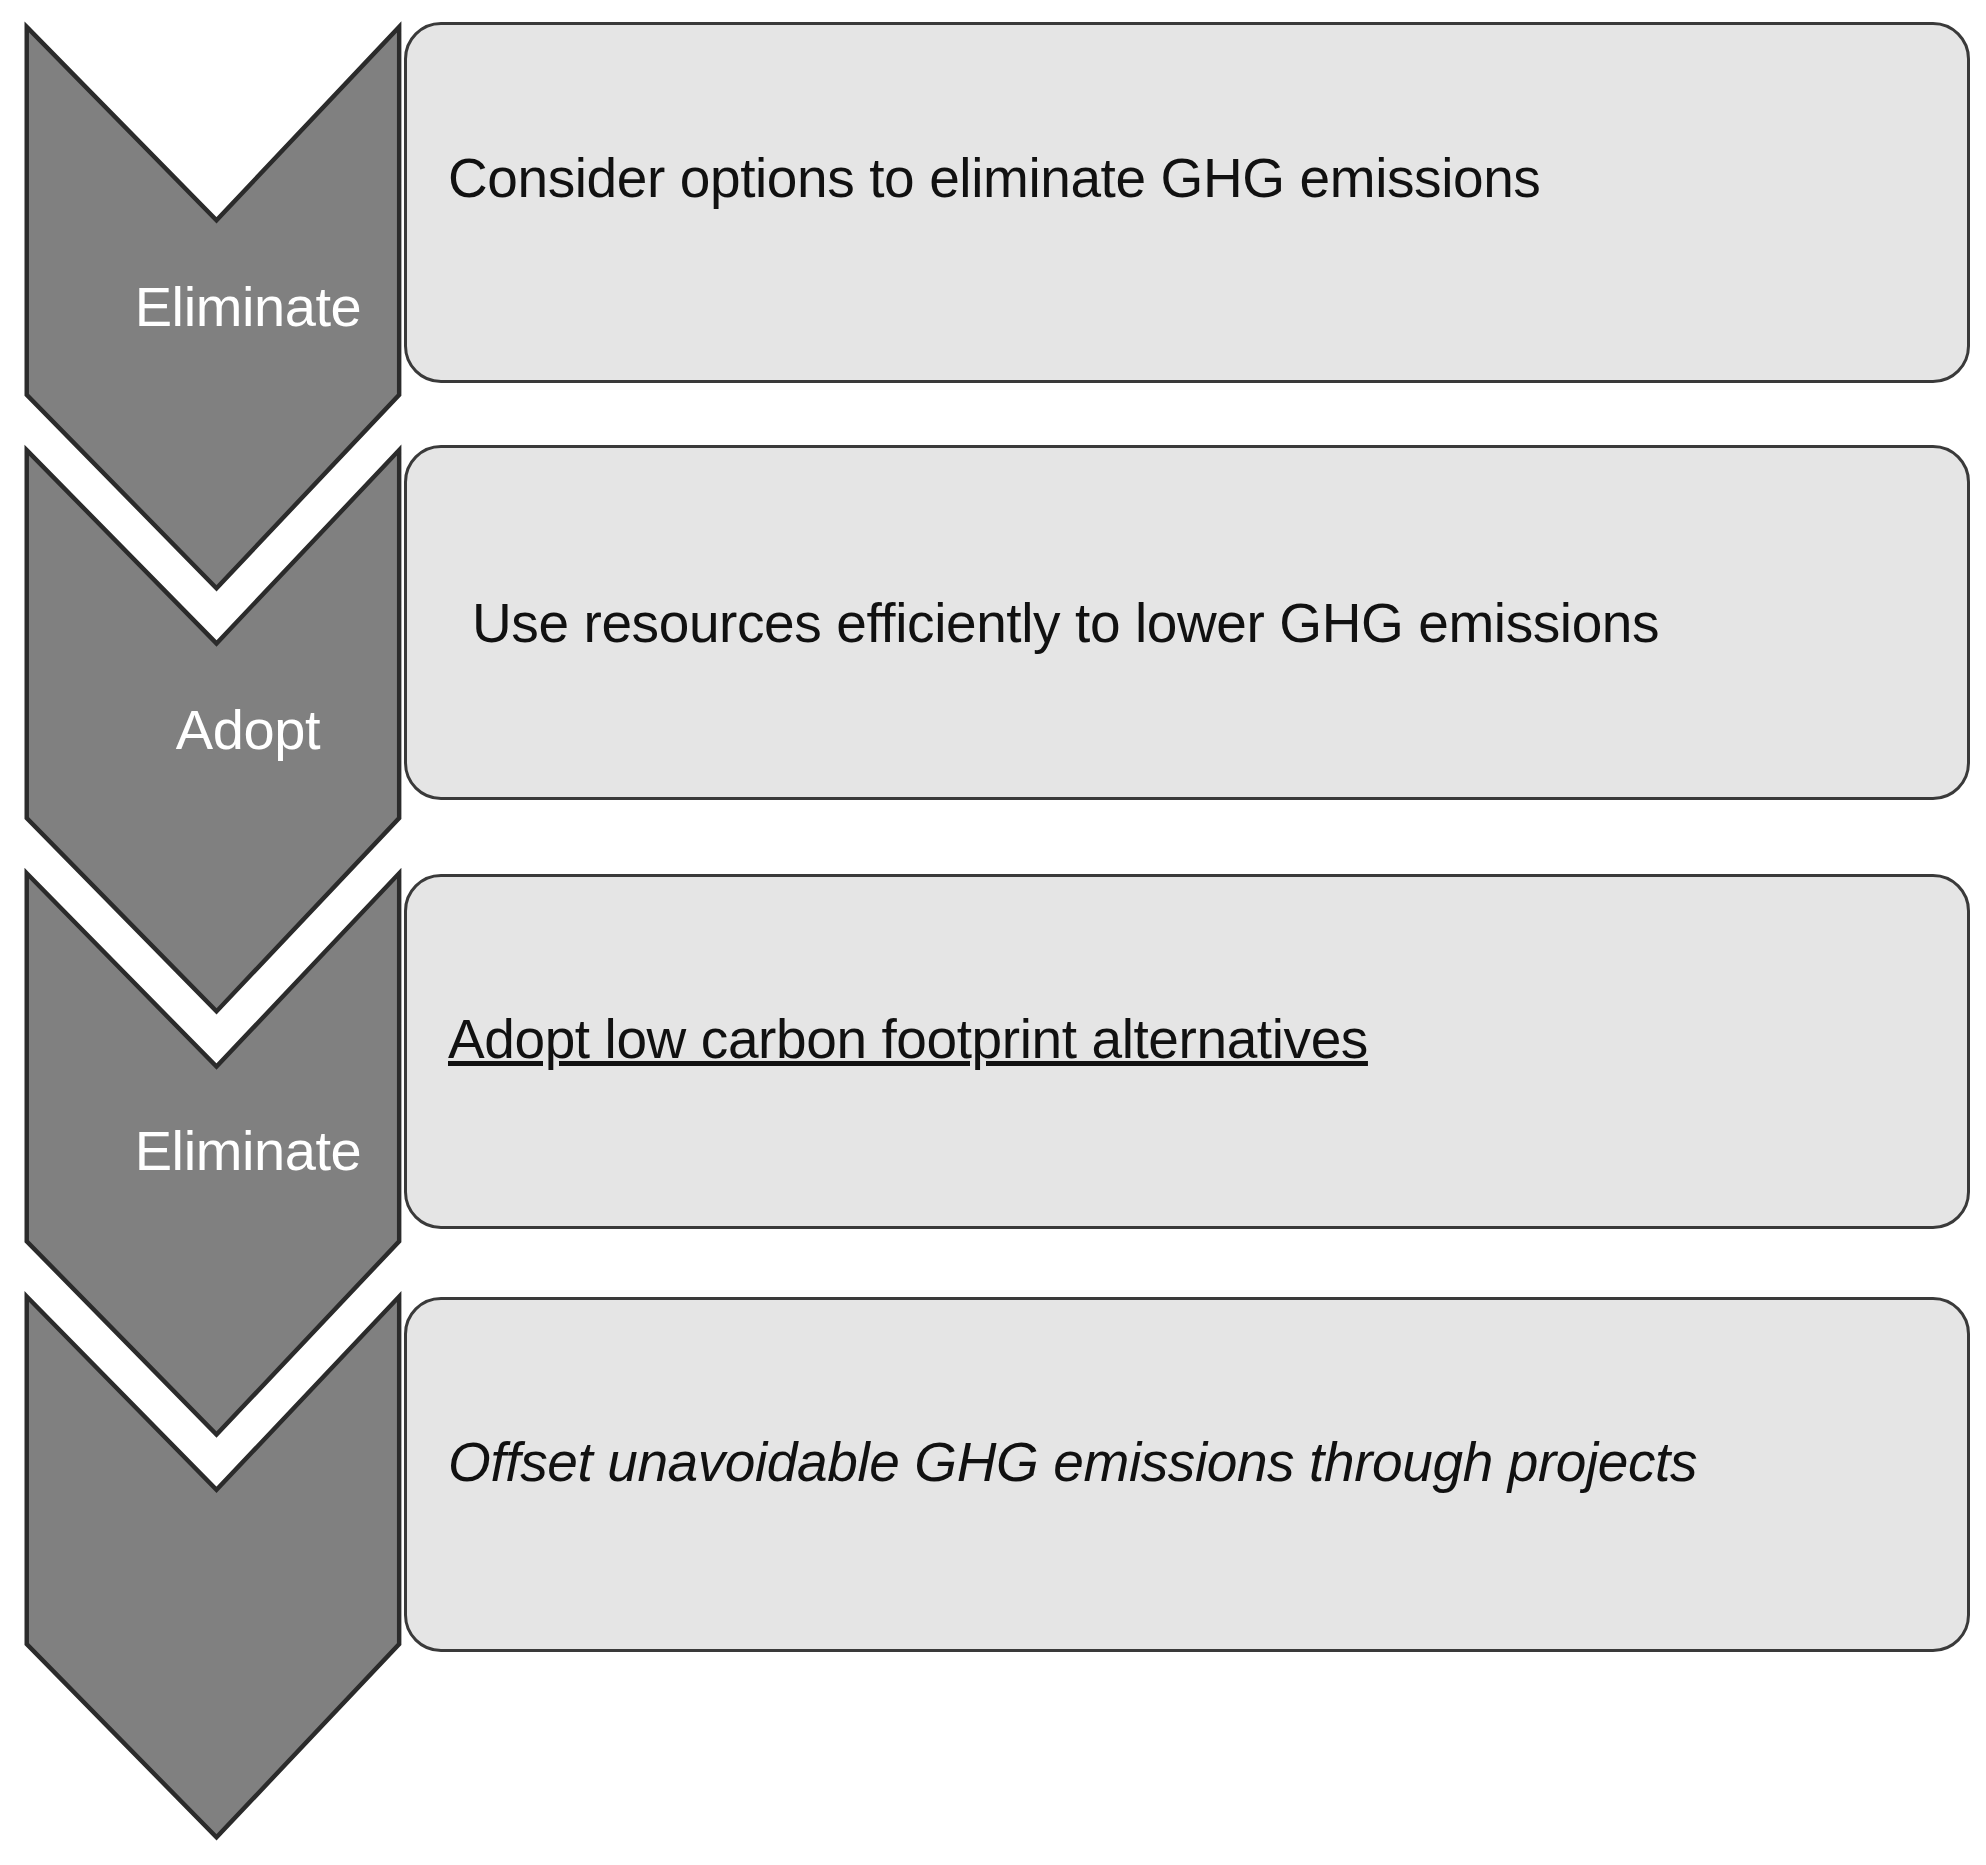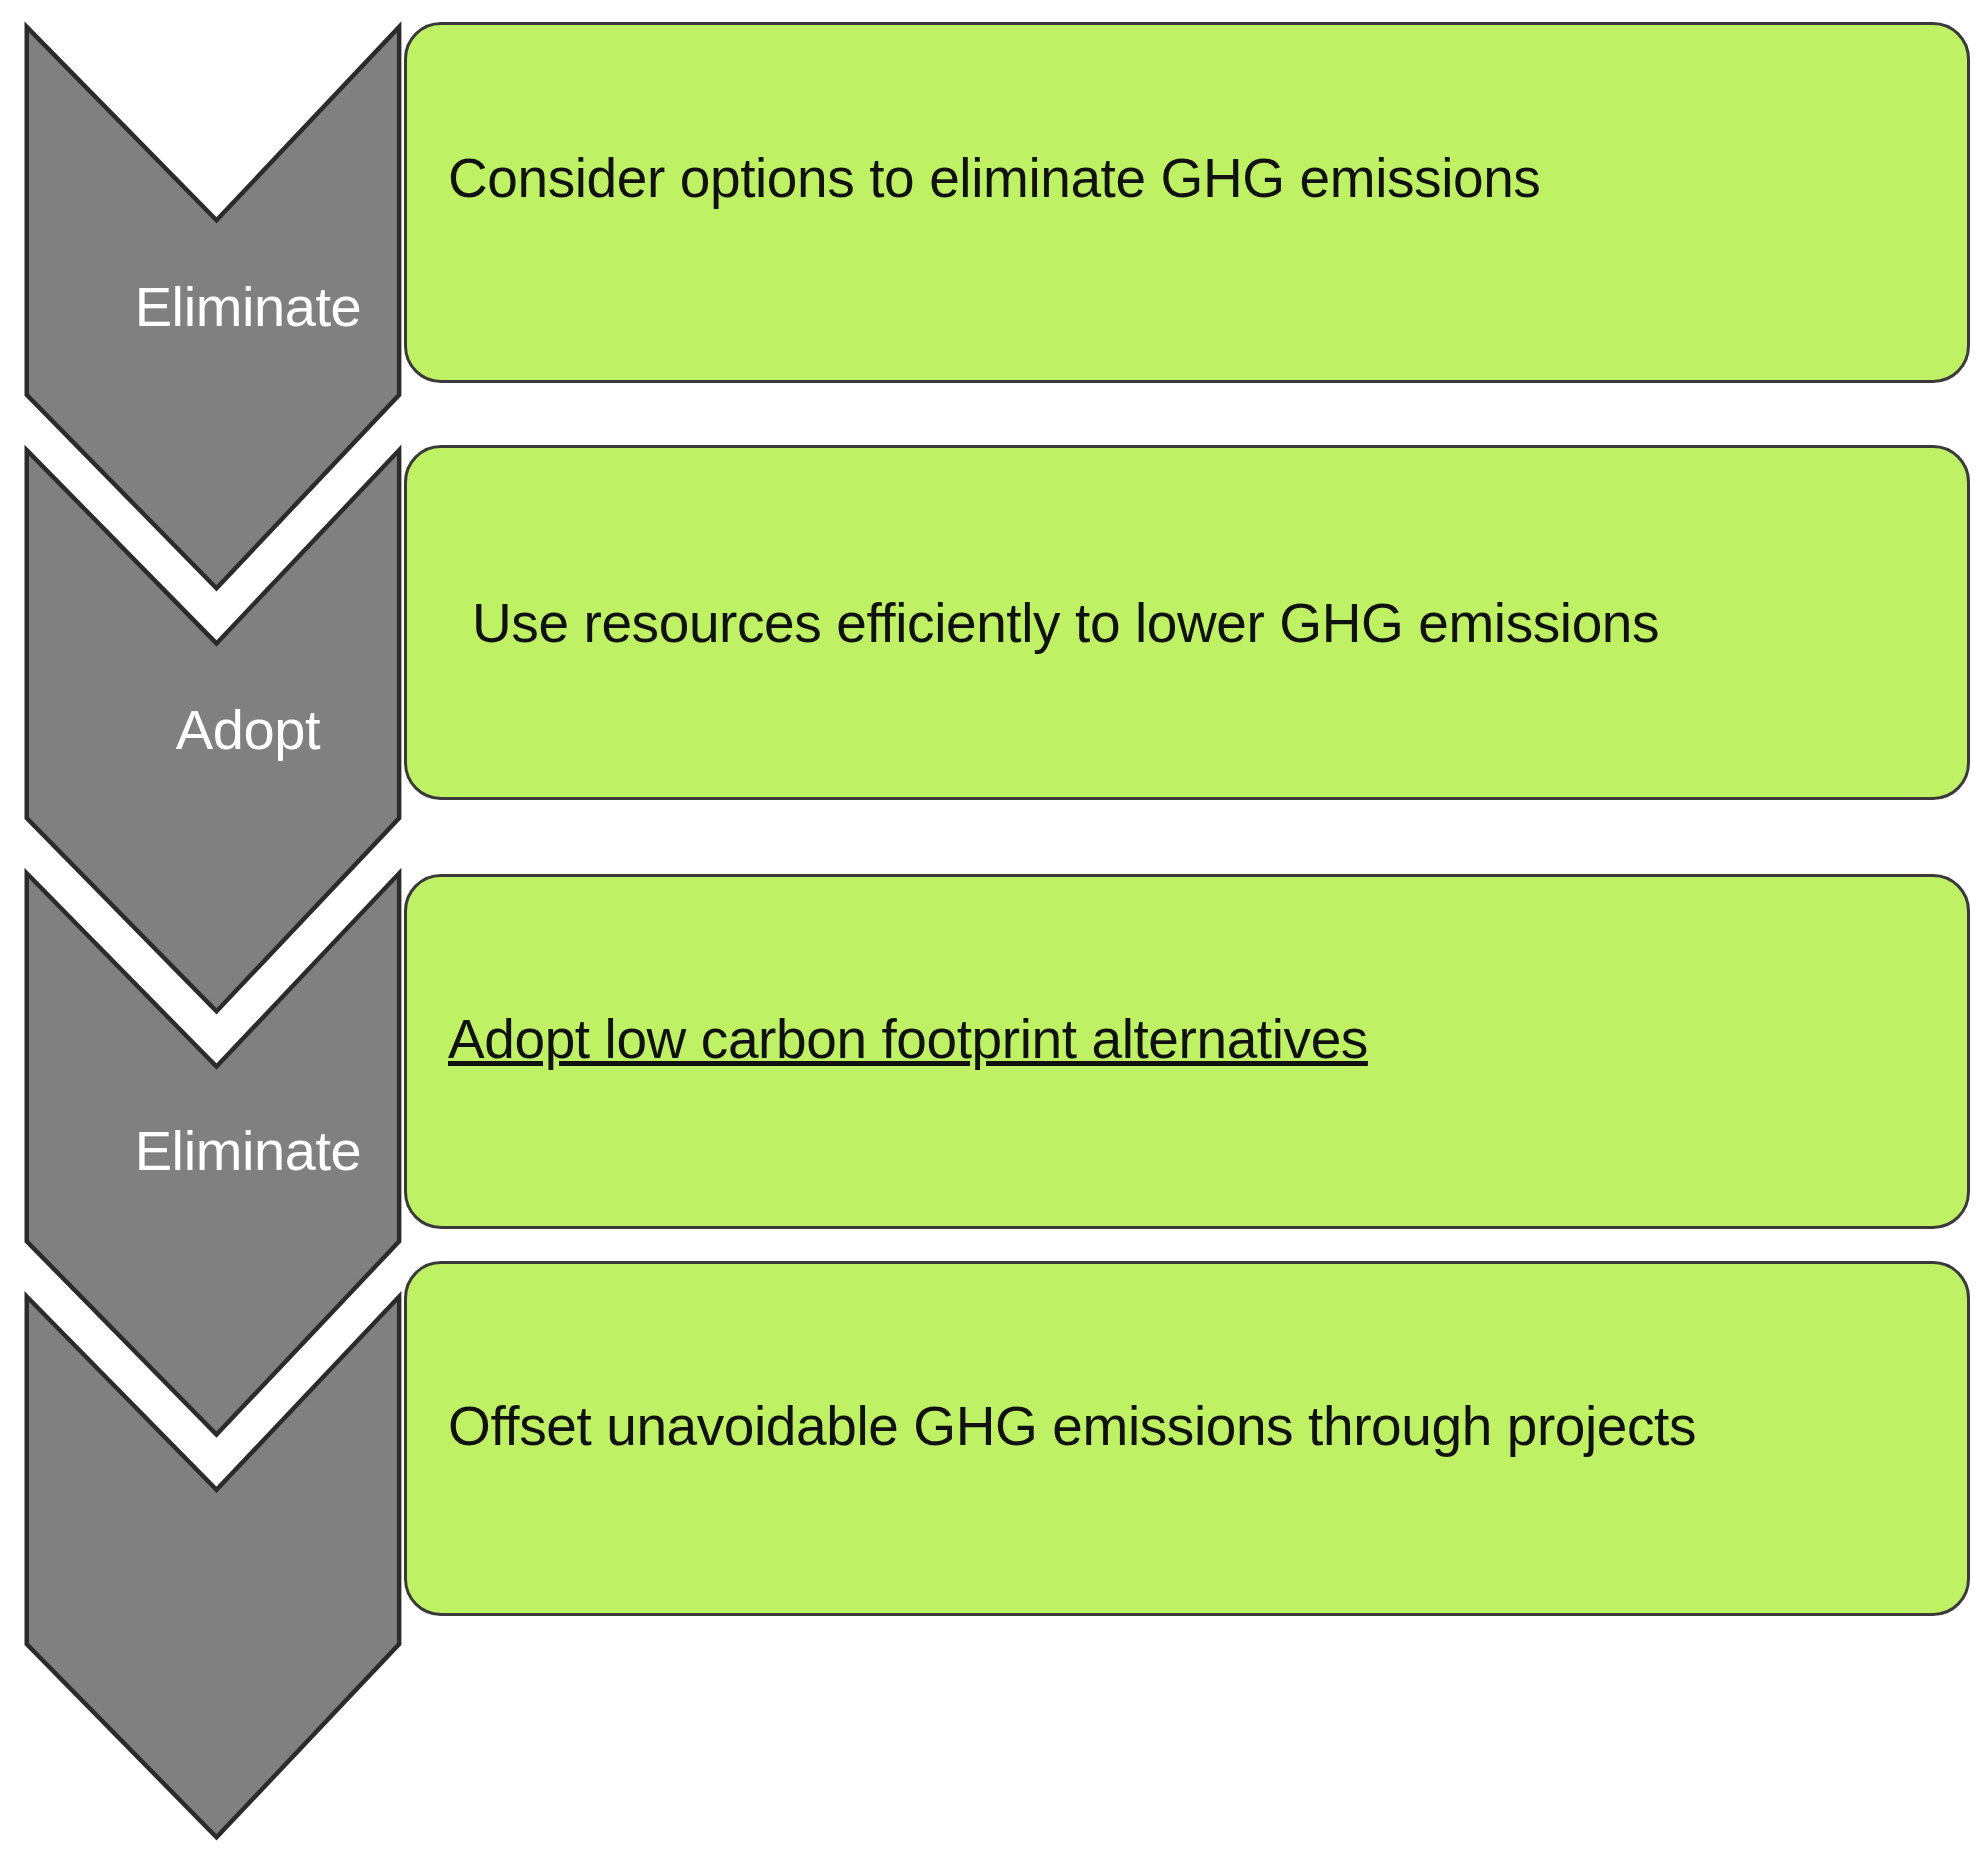--- a/index.html
+++ b/index.html
@@ -34,21 +34,21 @@
     left: 0;
     width: 1986px;
   }
 
   
   .textbox {
     position: absolute;
     left: 404px;
     width: 1566px;
     box-sizing: border-box;
-    background: #bef264;
+    background: #e5e5e5;
     border: 3.6px solid #3a3a3a;
     border-radius: 37px;
   }
 
   .textbox-label {
     position: absolute;
     left: 41px;
     right: 27px;
     font-size: 55px;
     line-height: 1.12;
@@ -107,20 +107,20 @@
     <div class="chev-label" style="top:279px;">Adopt</div>
   </div>
 
   <div class="row" style="top:847px;height:423px;">
     <div class="textbox" style="top:27px;height:355px;">
       <div class="textbox-label" style="top:132px;text-decoration:underline;">Adopt low carbon footprint alternatives</div>
     </div>
     <div class="chev-label" style="top:276px;">Eliminate</div>
   </div>
 
-  <div class="row" style="top:1234px;height:423px;">
+  <div class="row" style="top:1270px;height:423px;font-style:italic;">
     <div class="textbox" style="top:27px;height:355px;">
       <div class="textbox-label" style="top:132px;">Offset unavoidable GHG emissions through projects</div>
     </div>
   </div>
 
 </div>
 
 
 </body></html>

